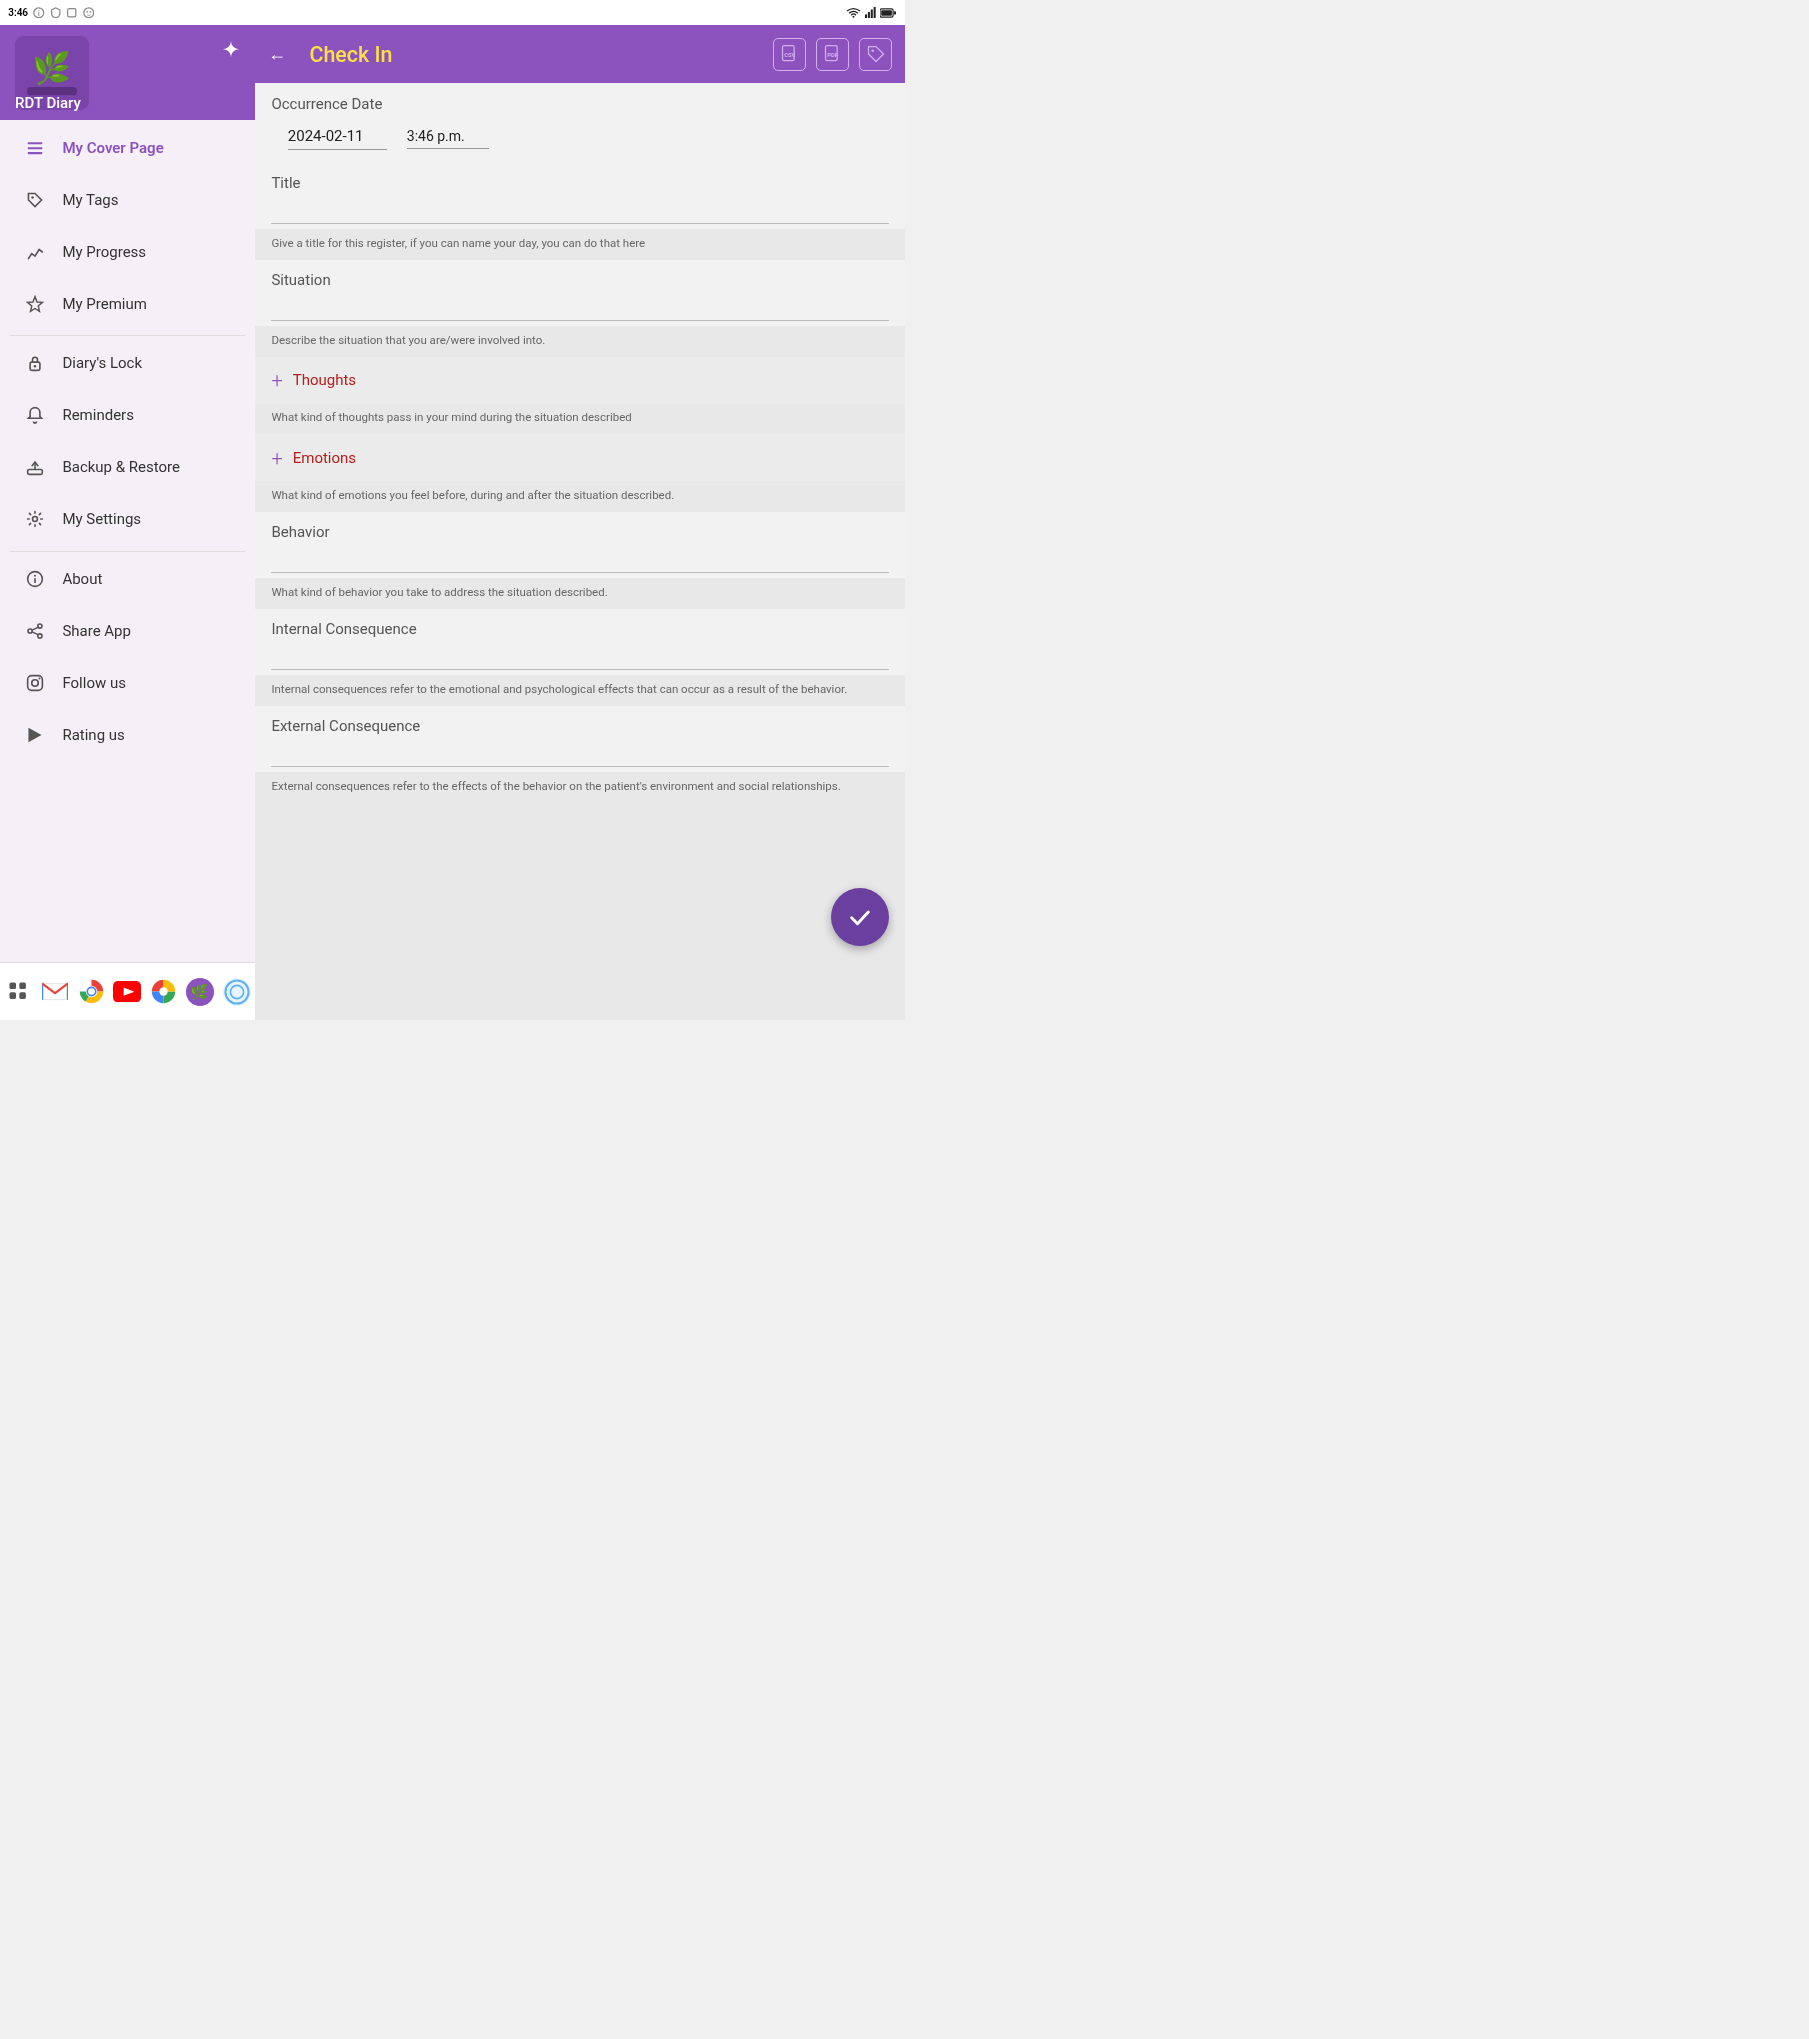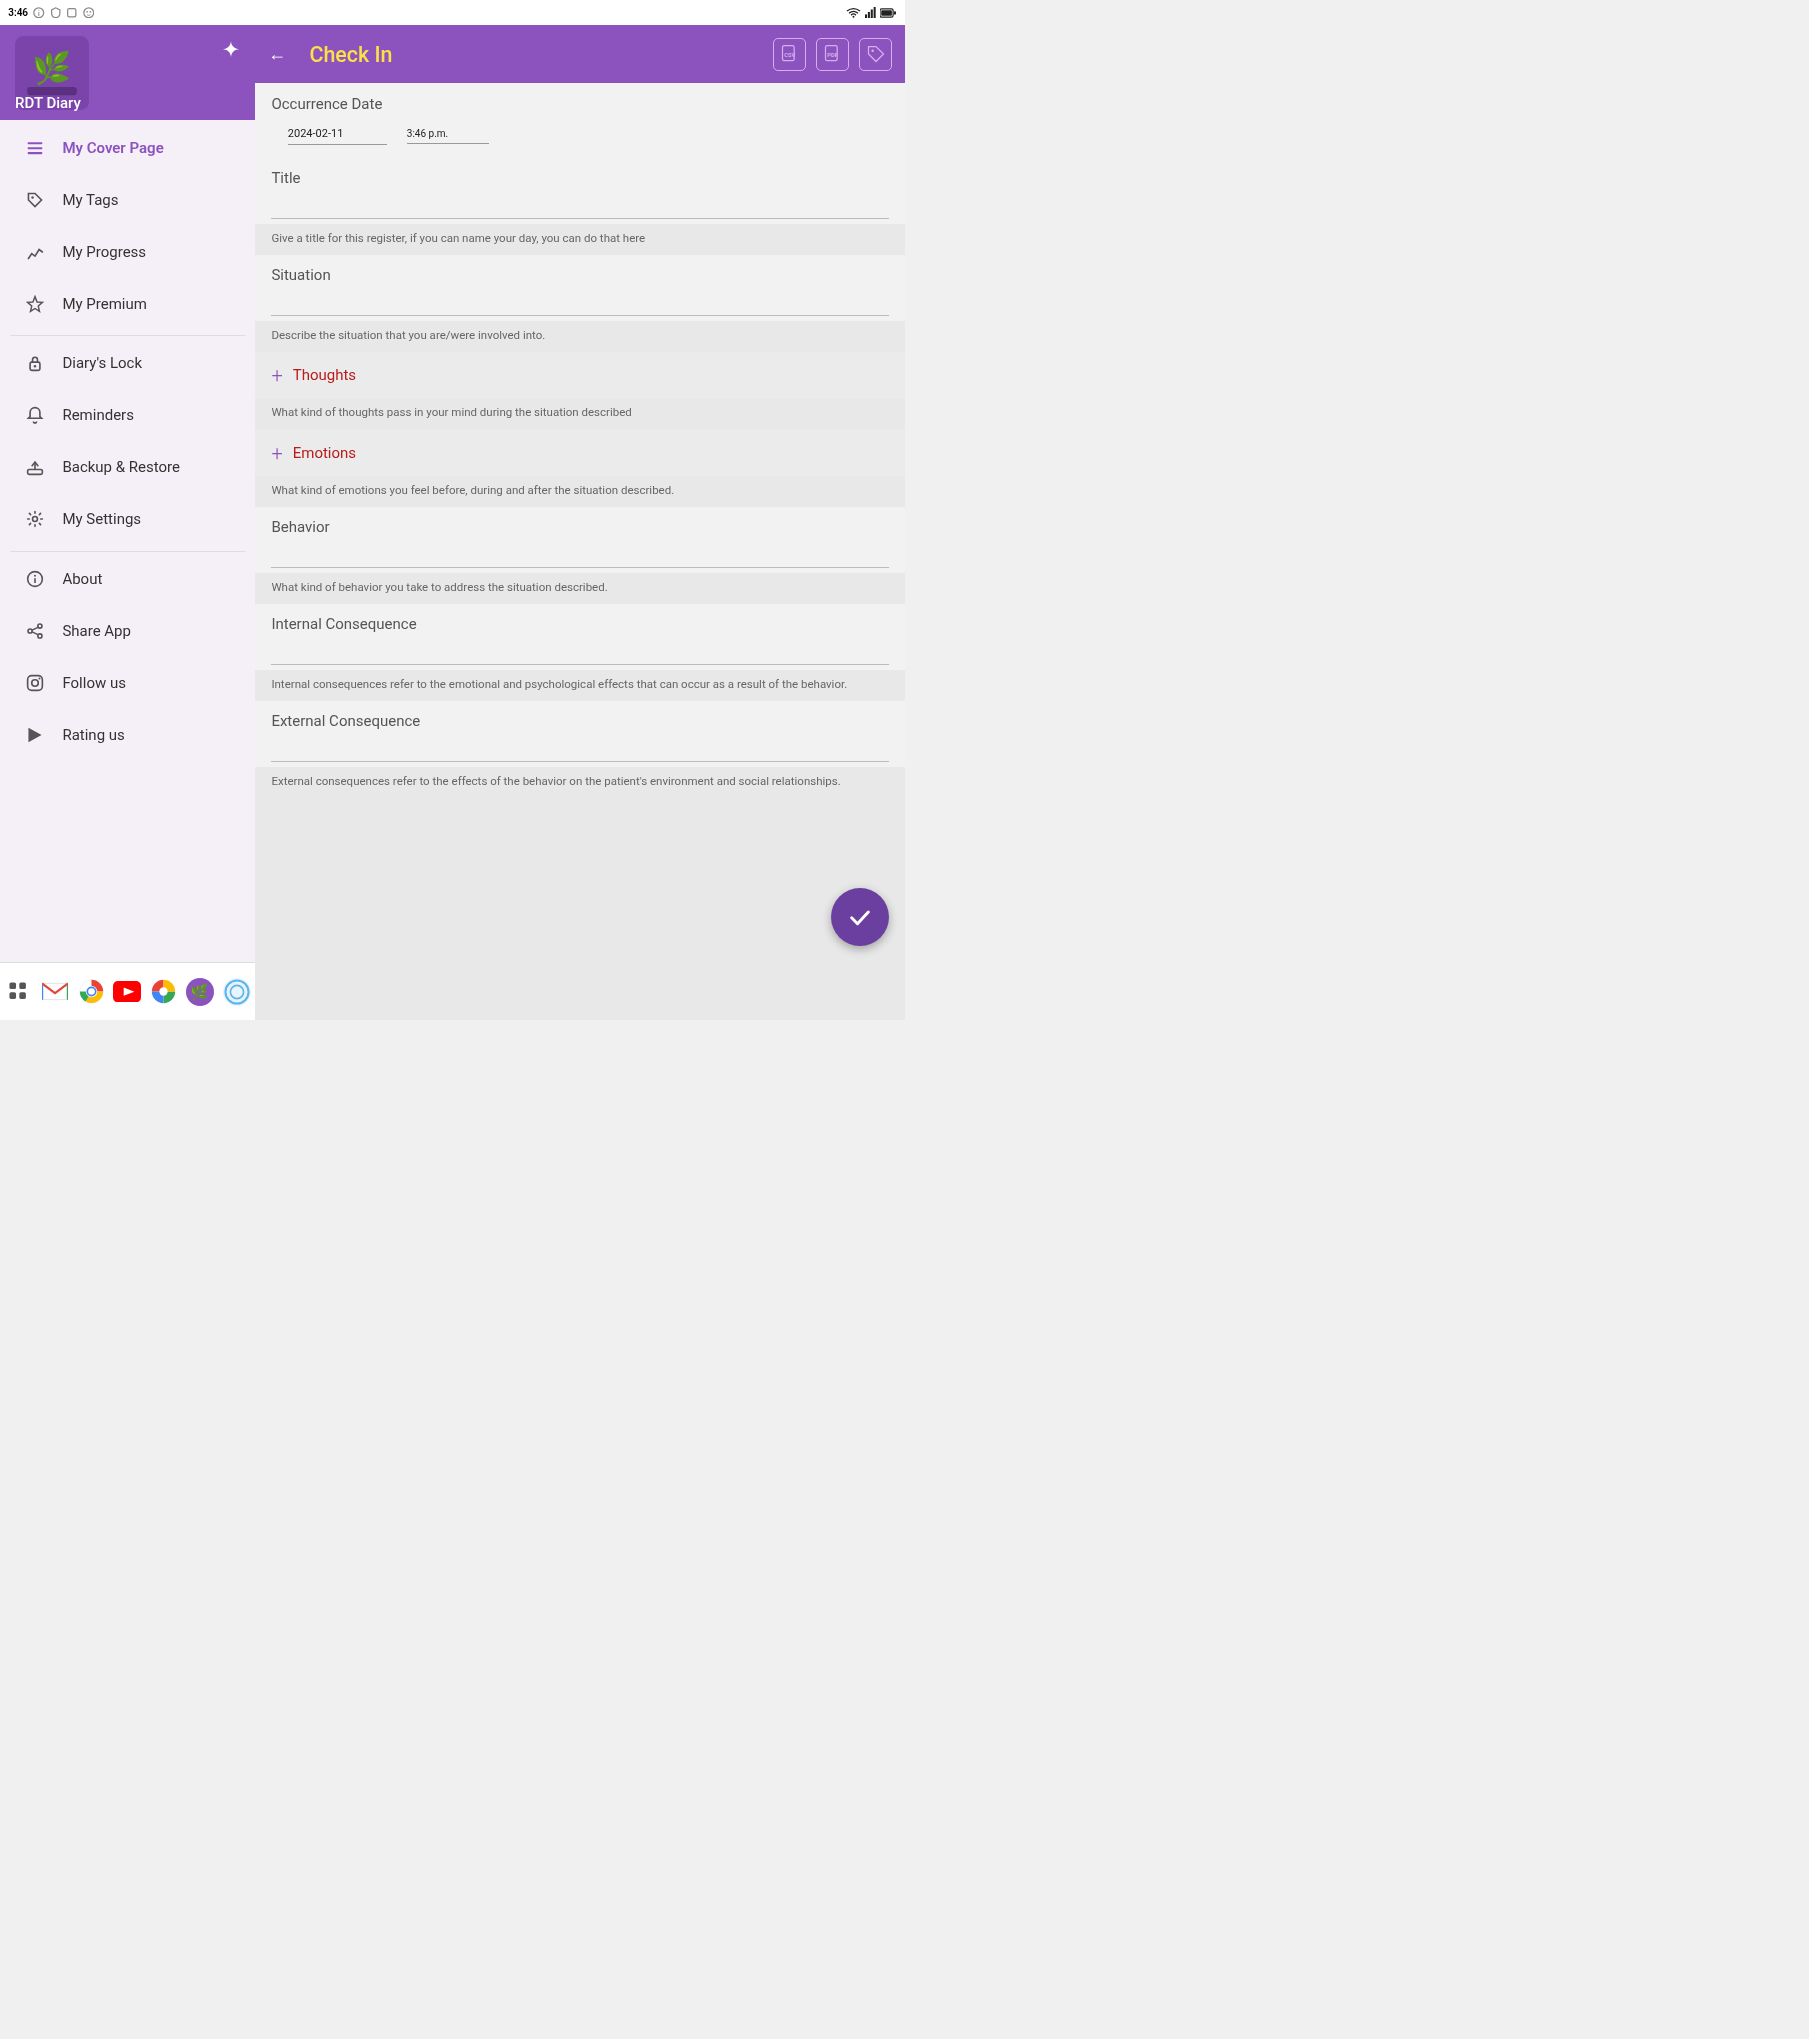--- a/index.html
+++ b/index.html
@@ -74,22 +74,22 @@
     }
     .form-label { font-size: 15px; color: #555; margin-bottom: 3.3px; }
     .form-input {
       width: 100%; border: none; border-bottom: 0.8px solid #bbb;
       background: transparent; font-size: 14px; padding: 5px 0 6.6px 0;
       outline: none; color: #222;
     }
     .form-hint { font-size: 11.5px; color: #666; padding: 6.6px 16.4px 10px 16.4px; background: #e8e8e8; }
 
     .occurrence-row { display: flex; gap: 20px; align-items: center; padding: 11.5px 16.4px 8.2px 16.4px; background: #f2f2f2; }
-    .date-val { font-size: 11px; border-bottom: 0.8px solid #999; padding-bottom: 3.3px; color: #222; min-width: 99px; }
-    .time-val { font-size: 10px; border-bottom: 0.8px solid #999; padding-bottom: 3.3px; color: #222; min-width: 82px; }
+    .date-val { font-size: 15px; border-bottom: 0.8px solid #999; padding-bottom: 3.3px; color: #222; min-width: 99px; }
+    .time-val { font-size: 14px; border-bottom: 0.8px solid #999; padding-bottom: 3.3px; color: #222; min-width: 82px; }
 
     .section-header-btn {
       display: flex; align-items: center; gap: 10px;
       background: #ebebeb; padding: 11.5px 16.4px; cursor: pointer;
     }
     .section-header-btn .plus-icon { color: #8c52be; font-size: 20px; font-weight: 300; }
     .section-header-btn .section-title { font-size: 15px; color: #b91c1c; }
 
     .fab {
       position: absolute; bottom: 74px; right: 16.4px;

